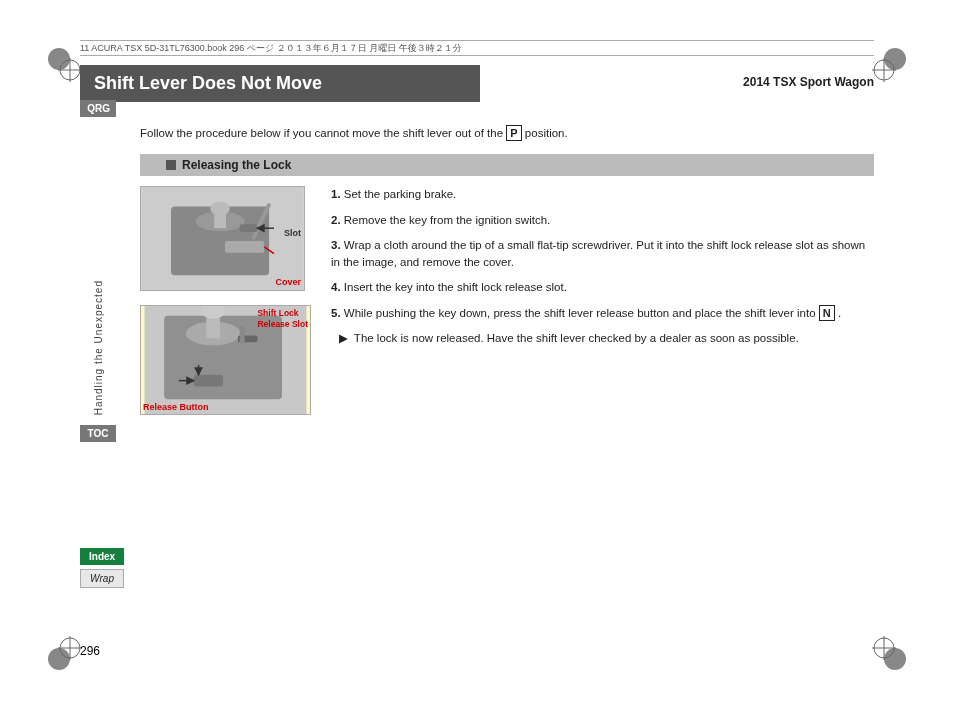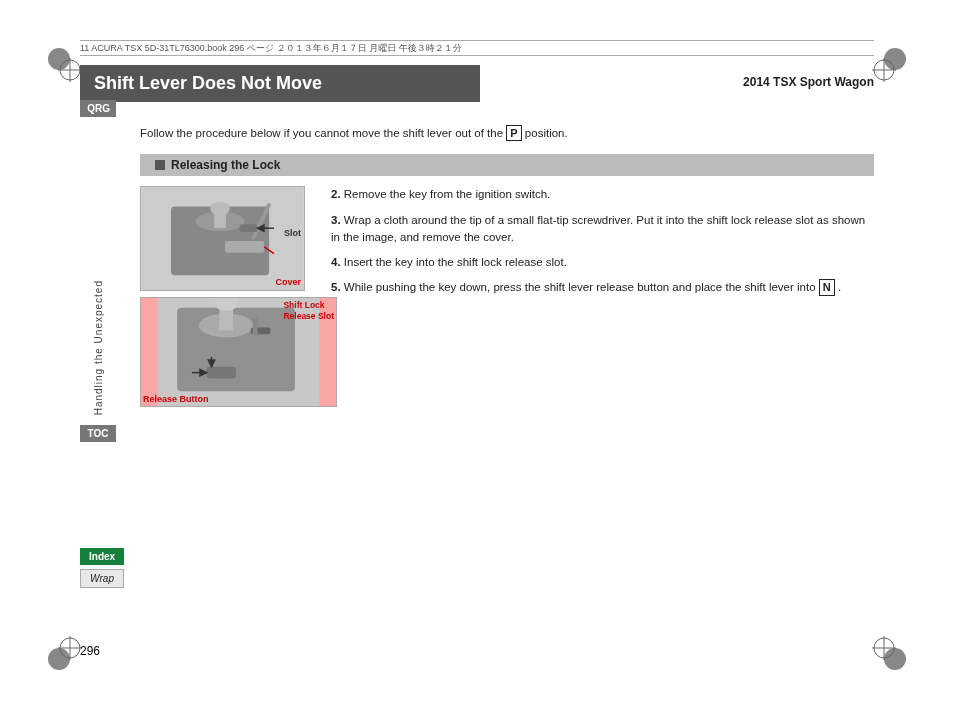--- a/index.html
+++ b/index.html
@@ -102,21 +102,21 @@
       border: 1.5px solid #222;
       padding: 0 3px;
       font-weight: bold;
       font-size: 11px;
       line-height: 1.3;
     }
 
     
     .section-header {
       background: #bbb;
-      padding: 4px 15px;
+      padding: 4px 26px;
       font-size: 12px;
       font-weight: bold;
       margin-bottom: 10px;
       display: flex;
       align-items: center;
       gap: 6px;
     }
     .section-header-icon {
       width: 10px;
       height: 10px;
@@ -145,27 +145,27 @@
     .img-box {
       width: 165px;
       height: 105px;
       background: #d8d8d8;
       border: 1px solid #aaa;
       position: relative;
       overflow: hidden;
     }
 
     .img-box-2 {
-      width: 197px;
+      width: 171px;
       height: 110px;
-      background: #fca5a5;
+      background: #fef9c3;
       border: 1px solid #aaa;
       position: relative;
       overflow: hidden;
-      margin-top: 6px;
+      margin-top: 14px;
     }
 
     .img-label {
       position: absolute;
       font-size: 9px;
       color: #cc0000;
       font-weight: bold;
     }
 
     .img-label-black {
@@ -445,33 +445,41 @@
           
           <span class="img-label" style="top: 2px; right: 2px; font-size: 8.5px; line-height: 1.3; white-space: pre; position: absolute;">Shift Lock
 Release Slot</span>
           <span class="img-label" style="bottom:2px; left:2px;">Release Button</span>
         </div>
       </div>
     </div>
 
     <div class="steps-col">
       <div class="step">
+        <strong>1.</strong>
+        <span>Set the parking brake.</span>
+      </div>
+      <div class="step">
         <strong>2.</strong>
         <span>Remove the key from the ignition switch.</span>
       </div>
       <div class="step">
         <strong>3.</strong>
         <span>Wrap a cloth around the tip of a small flat-tip screwdriver. Put it into the shift lock release slot as shown in the image, and remove the cover.</span>
       </div>
       <div class="step">
         <strong>4.</strong>
         <span>Insert the key into the shift lock release slot.</span>
       </div>
       <div class="step">
         <strong>5.</strong>
         <span>While pushing the key down, press the shift lever release button and place the shift lever into</span>
         <span class="n-badge">N</span>
         <span>.</span>
       </div>
+      <div class="step" style="padding-left:8px;">
+        <span class="arrow-bullet">▶</span>
+        <span>The lock is now released. Have the shift lever checked by a dealer as soon as possible.</span>
+      </div>
     </div>
 
   </div>
 </div>
 
 </body></html>

